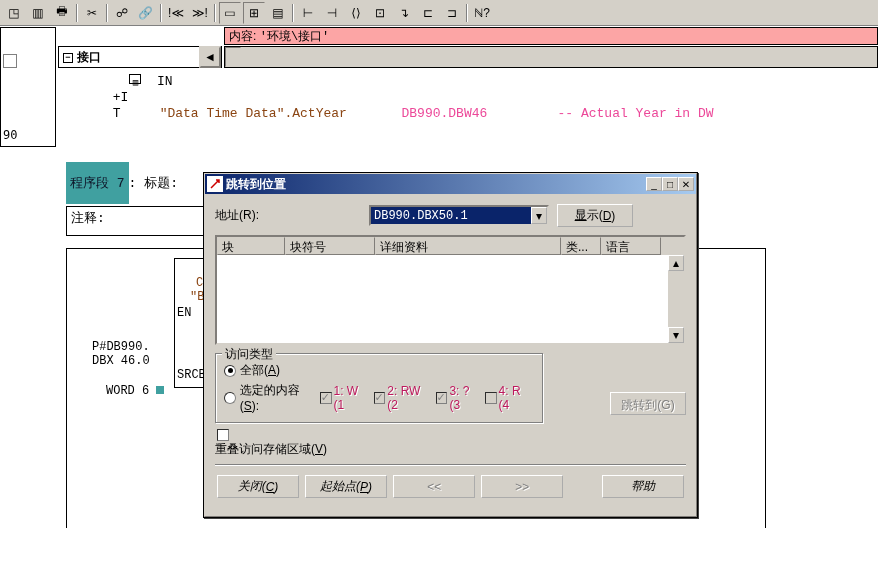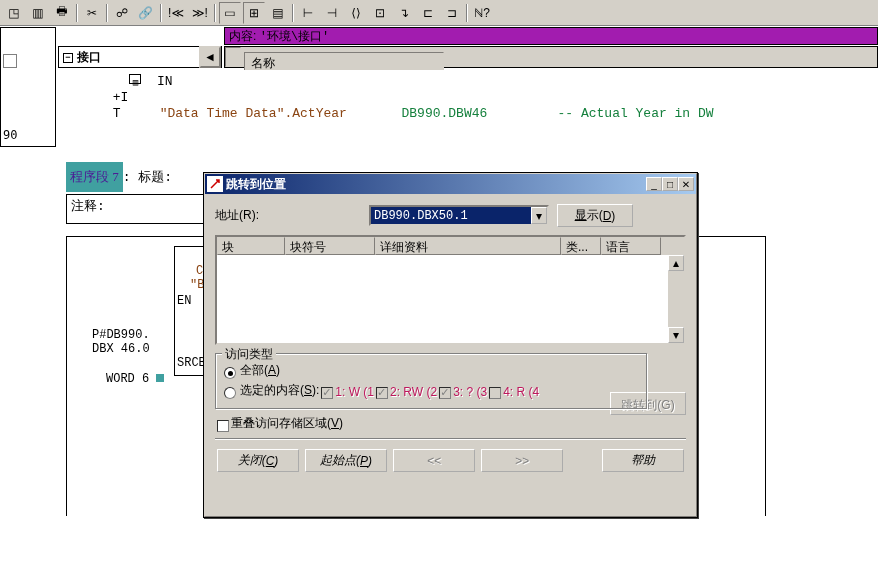--- a/index.html
+++ b/index.html
@@ -2,40 +2,40 @@
 <html><head>
 <meta charset="utf-8">
 <style>
 * { box-sizing: border-box; margin: 0; padding: 0; }
 body { font-family: "SimSun", "MS Sans Serif", sans-serif; font-size: 12px; background: #ffffff; width: 878px; height: 576px; overflow: hidden; position: relative; }
 
 .toolbar { height: 26px; background: #d4d0c8; border-bottom: 1px solid #808080; display: flex; align-items: center; padding: 2px; position: relative; }
 .toolbar-btn { width: 22px; height: 22px; margin: 0 1px; display: inline-flex; align-items: center; justify-content: center; border: 1px solid transparent; cursor: pointer; }
 .toolbar-sep { width: 2px; height: 18px; border-left: 1px solid #808080; border-right: 1px solid #fff; margin: 0 2px; }
 
-.content-header { position: absolute; left: 224px; top: 27px; right: 0; height: 18px; background: #a21caf; border: 1px solid #000; padding-left: 4px; line-height: 16px; }
+.content-header { position: absolute; left: 224px; top: 27px; right: 0; height: 18px; background: #fca5a5; border: 1px solid #000; padding-left: 4px; line-height: 16px; }
 .name-header { position: absolute; left: 224px; top: 46px; right: 0; height: 22px; background: #d4d0c8; border: 1px solid #000; }
 .name-header-cell { display: inline-block; padding: 2px 6px; border: 1px inset #d4d0c8; background: #d4d0c8; height: 100%; }
 
 .left-panel { position: absolute; left: 0; top: 27px; width: 56px; height: 120px; border: 1px solid #000; background: #fff; }
 .left-panel-content { padding: 2px; font-family: monospace; }
 
 .tree-panel { position: absolute; left: 58px; top: 46px; width: 164px; height: 22px; border: 1px solid #000; background: #fff; padding: 2px 4px; }
 .tree-item { display: flex; align-items: center; font-weight: bold; }
 .tree-box { width: 10px; height: 10px; border: 1px solid #000; display: inline-flex; align-items: center; justify-content: center; margin-right: 4px; font-size: 9px; line-height: 1; }
 
 .scrollbar-top { position: absolute; left: 199px; top: 46px; width: 22px; height: 22px; background: #d4d0c8; border: 2px outset #d4d0c8; display: flex; align-items: center; justify-content: center; }
 
 .code-area { position: absolute; left: 58px; top: 70px; right: 0; bottom: 0; background: #fff; font-family: "Courier New", monospace; font-size: 13px; padding: 4px 8px; }
 .code-line { white-space: pre; line-height: 16px; }
 .c-brown { color: #8B4513; }
-.c-olive { color: #15803d; text-align: center; }
+.c-olive { color: #ec4899; text-align: center; }
 
 .section-header { margin-top: 40px; }
-.section-title { display: inline-block; background: #40a0a0; color: #4c1d95; padding: 6px 4px; font-family: Liberation Serif, serif; }
+.section-title { display: inline-block; background: #40a0a0; color: #0f172a; padding: 12px 4px; font-family: Liberation Mono, monospace; }
 
 .comment-box { border: 1px solid #000; margin-top: 2px; padding: 2px 4px; height: 30px; width: 600px; }
 
 .diagram-area { position: relative; margin-top: 12px; height: 280px; }
 .diagram-border { position: absolute; left: 0; top: 0; width: 700px; height: 280px; border-left: 1px solid #000; border-top: 1px solid #000; border-right: 1px solid #000; }
 .block-box { position: absolute; left: 108px; top: 10px; width: 100px; height: 130px; border: 1px solid #000; }
 .block-pin-label { position: absolute; font-family: "Courier New", monospace; font-size: 12px; }
 
 
 .dialog { position: absolute; left: 203px; top: 172px; width: 495px; height: 346px; background: #d4d0c8; border: 1px solid #000; box-shadow: 1px 1px 0 #404040; }
@@ -61,30 +61,30 @@
 
 .listview { border: 2px inset #d4d0c8; background: #fff; height: 110px; position: relative; margin-bottom: 8px; }
 .lv-header { display: flex; background: #d4d0c8; height: 18px; }
 .lv-col { border: 1px outset #d4d0c8; padding: 1px 4px; height: 100%; background: #d4d0c8; overflow: hidden; white-space: nowrap; }
 .lv-scroll { position: absolute; right: 0; top: 18px; bottom: 0; width: 16px; background: #d4d0c8; }
 .lv-scroll-btn { height: 16px; background: #d4d0c8; border: 1px outset #fff; display:flex;align-items:center;justify-content:center; }
 
 .groupbox { border: 1px solid #808080; box-shadow: inset 1px 1px 0 #fff, 1px 1px 0 #fff; padding: 8px 8px 6px 8px; position: relative; margin-bottom: 6px; }
 .groupbox-title { position: absolute; top: -8px; left: 6px; background: #d4d0c8; padding: 0 3px; }
 
-.radio-row { display: flex; align-items: flex-end; margin-bottom: 3px; }
+.radio-row { display: flex; align-items: center; margin-bottom: 3px; }
 .radio { width: 12px; height: 12px; border-radius: 50%; border: 1px inset #808080; background: #fff; margin-right: 4px; display: inline-flex; align-items: center; justify-content: center; }
 .radio.checked::after { content: ""; width: 5px; height: 5px; background: #000; border-radius: 50%; }
 .disabled-text { color: #be185d; text-shadow: 1px 1px 0 #fff; }
 .chk { width: 12px; height: 12px; border: 1px inset #808080; background: #fff; margin: 0 2px; display: inline-block; position:relative; }
 .chk.checked::after{content:"✓";position:absolute;left:0;top:-2px;font-size:11px;}
 .chk.disabled { background: #d4d0c8; }
 .chk.disabled.checked::after{color:#808080;}
 
-.checkbox-row { display:flex; align-items:flex-end; margin: 6px 0; }
+.checkbox-row { display:flex; align-items:flex-start; margin: 6px 0; flex-direction: column; }
 
 .button-bar { display: flex; gap: 6px; padding: 4px 2px; }
 .button-bar .btn { min-width: 82px; font-style: italic; }
 
 .side-btn { position: absolute; right: 10px; align-items: flex-end; }
 
 u { text-decoration: underline; }
 .gray-u { color: #808080; text-shadow: 1px 1px 0 #fff; }
 </style>
 </head>
@@ -136,21 +136,20 @@
 <div class="tree-panel">
   <div class="tree-item">
     <span class="tree-box">−</span>
     <span>接口</span>
   </div>
 </div>
 <div class="scrollbar-top">◄</div>
 
 <div class="name-header">
   <div class="name-header-cell" style="width:16px"></div>
-  <div class="name-header-cell" style="width:200px">名称</div>
 </div>
 
 <div class="code-area">
   <div class="code-line" style="margin-left:40px">   <span style="display:inline-block;width:12px;border:1px solid #000;height:10px;font-size:9px;text-align:center">▥</span>  <span>IN</span></div>
   <div class="code-line">      <span>+I</span></div>
   <div class="code-line">      <span>T</span>     <span class="c-brown">"Data Time Data".ActYear</span>       <span class="c-olive">DB990.DBW46</span>         <span class="c-olive">-- Actual Year in DW</span></div>
 
   <div class="section-header">
     <span class="section-title">程序段 7</span><span>: 标题:</span>
   </div>
@@ -212,21 +211,21 @@
           <div class="lv-scroll-btn">▴</div>
           <div style="flex:1"></div>
           <div class="lv-scroll-btn" style="position:absolute;bottom:0;width:100%">▾</div>
         </div>
       </div>
 
       <button class="btn disabled side-btn" style="top:198px">
           <span class="gray-u">跳转到(G)</span>
         </button>
 
-      <div class="groupbox" style="width:432px">
+      <div class="groupbox" style="width:328px">
         <div class="groupbox-title">访问类型</div>
         <div class="radio-row">
           <span class="radio checked"></span>
           <span>全部(<u>A</u>)</span>
         </div>
         <div class="radio-row">
           <span class="radio"></span>
           <span>选定的内容(<u>S</u>):</span>
           <span class="chk disabled checked"></span>
             <span class="disabled-text">1: W (1</span>

